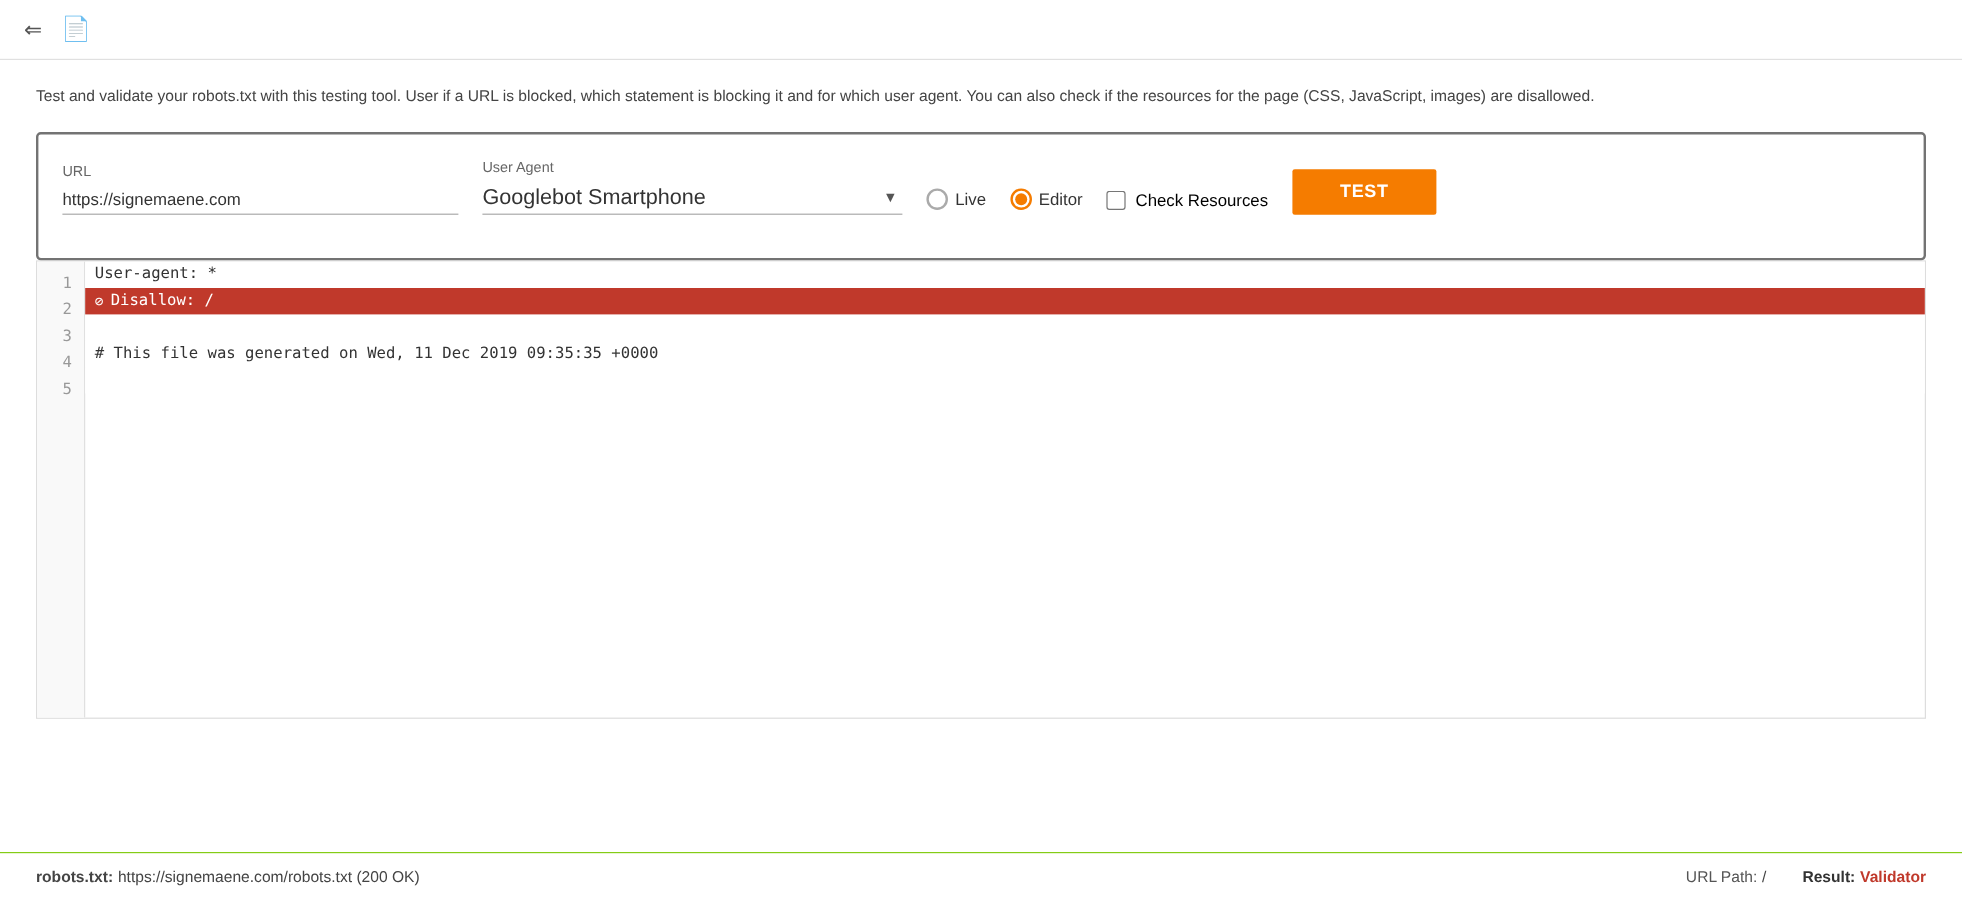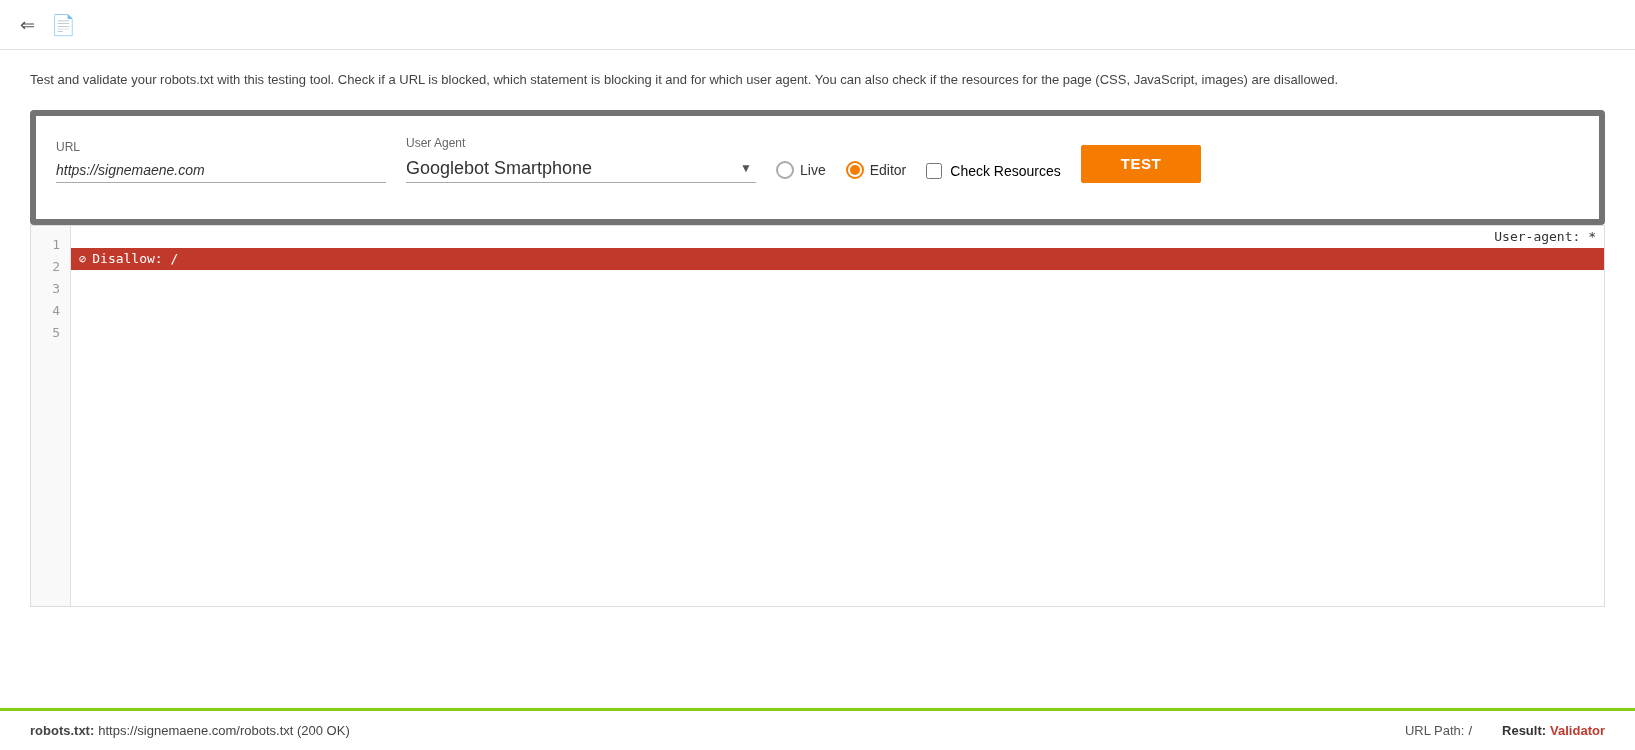--- a/index.html
+++ b/index.html
@@ -44,21 +44,21 @@
     
     .description {
       font-size: 13px;
       color: #444;
       margin-bottom: 20px;
       line-height: 1.5;
     }
 
     
     .form-area {
-      border: 6px solid #737373;
+      border: 2px solid #737373;
       border-radius: 4px;
       padding: 20px;
       margin-bottom: 0;
     }
 
     .form-row {
       display: flex;
       align-items: flex-end;
       gap: 20px;
       margin-bottom: 16px;
@@ -77,21 +77,20 @@
     }
 
     .form-group input[type="text"] {
       border: none;
       border-bottom: 1px solid #aaa;
       padding: 4px 0;
       font-size: 14px;
       outline: none;
       width: 330px;
       color: #333;
-      font-style: italic;
     }
 
     .url-group {
       flex: 0 0 330px;
     }
 
     .agent-group {
       flex: 0 0 350px;
     }
 
@@ -245,21 +244,20 @@
       display: flex;
       align-items: center;
       padding: 0 8px;
       line-height: 22px;
       height: 22px;
     }
 
     .code-line.normal {
       background: #fff;
       color: #333;
-      justify-content: flex-end;
     }
 
     .code-line.blocked {
       background: #c0392b;
       color: #fff;
       position: relative;
     }
 
     .code-line.empty {
       background: #fff;
@@ -270,21 +268,21 @@
       color: #333;
     }
 
     .block-icon {
       margin-right: 6px;
       font-size: 12px;
     }
 
     
     .footer {
-      border-top: 3px solid #84cc16;
+      border-top: 1px solid #84cc16;
       padding: 12px 30px;
       display: flex;
       align-items: center;
       justify-content: space-between;
       font-size: 13px;
       color: #444;
       background: #fff;
       position: fixed;
       bottom: 0;
       left: 0;
@@ -343,21 +341,21 @@
 <body>
 
 <div class="header">
   <span class="header-back-icon">⇐</span>
   <span class="header-doc-icon">📄</span>
 </div>
 
 <div class="main-content">
   <div class="main">
 
-    <p class="description">Test and validate your robots.txt with this testing tool. Check if a URL is blocked, which statement is blocking it and for which user agent. You can also check if the resources for the page (CSS, JavaScript, images) are disallowed.</p>
+    <p class="description">Test and validate your robots.txt with this testing tool. User if a URL is blocked, which statement is blocking it and for which user agent. You can also check if the resources for the page (CSS, JavaScript, images) are disallowed.</p>
 
     <div class="form-area">
       <div class="form-row">
 
         <div class="form-group url-group">
           <label>URL</label>
           <input type="text" value="https://signemaene.com" style="">
         </div>
 
         <div class="form-group agent-group">
@@ -408,20 +406,23 @@
         <div class="code-content">
           <div class="code-line normal">
             <span>User-agent: *</span>
           </div>
           <div class="code-line blocked">
             <span class="block-icon">⊘</span>
             <span>Disallow: /</span>
           </div>
           <div class="code-line empty">
             <span>&nbsp;</span>
+          </div>
+          <div class="code-line comment">
+            <span># This file was generated on Wed, 11 Dec 2019 09:35:35 +0000</span>
           </div>
           <div class="code-line empty">
             <span>&nbsp;</span>
           </div>
         </div>
       </div>
     </div>
 
   </div>
 </div>

